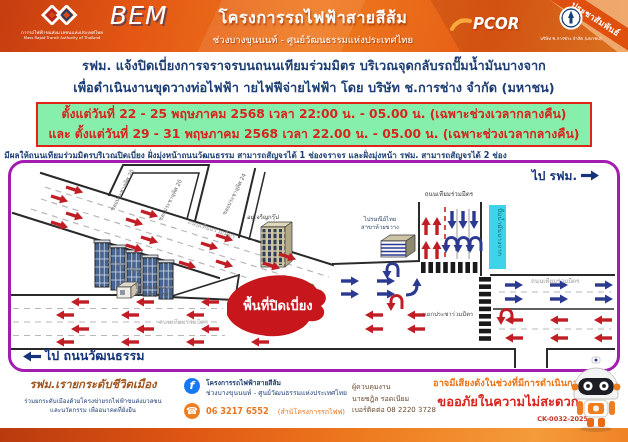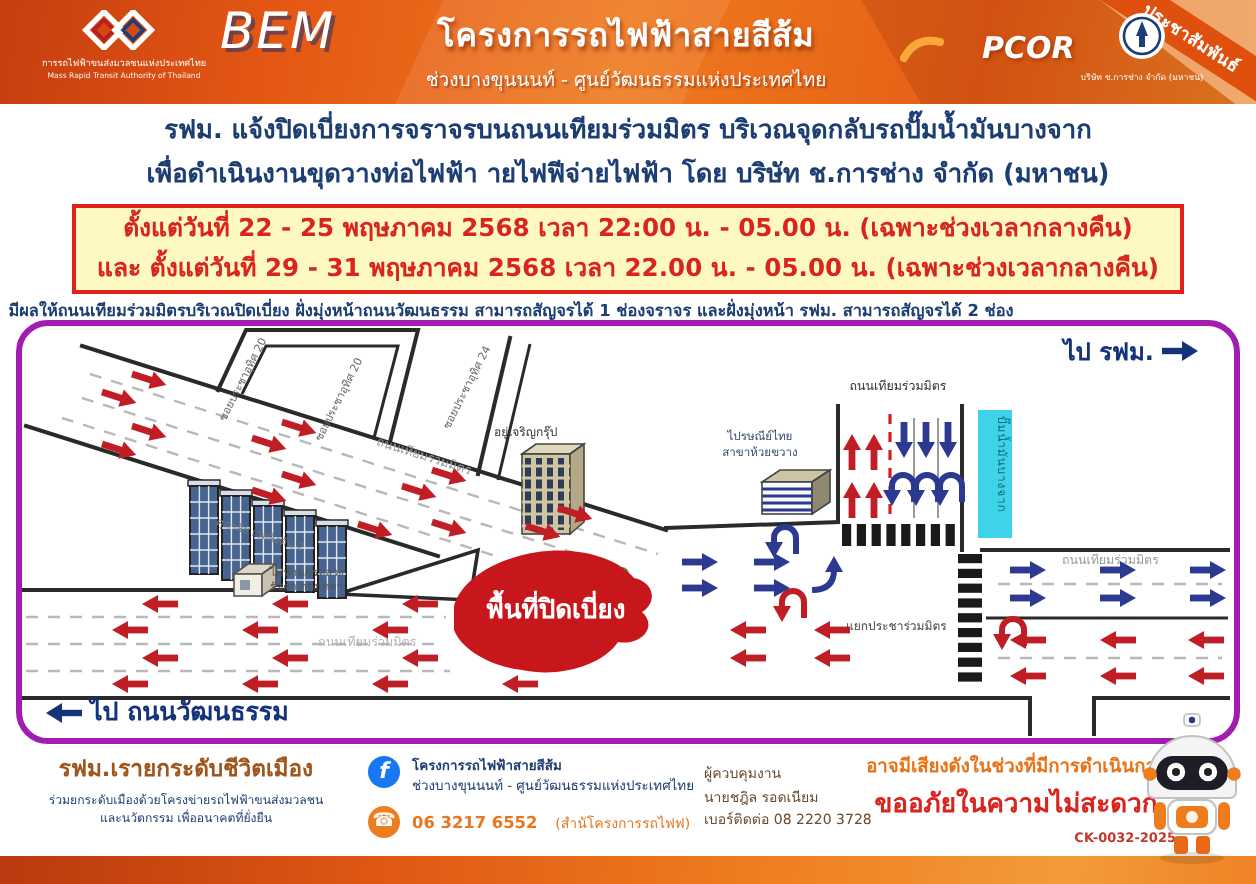--- a/index.html
+++ b/index.html
@@ -18,49 +18,49 @@
     background:#df500e;color:#fff;font-size:8.5px;font-weight:bold;text-align:center;
     padding:2.5px 0;z-index:2;letter-spacing:.3px;}
   .mrta{position:absolute;left:18px;top:5px;width:88px;text-align:center;color:#fff;z-index:2;}
   .mrta .l1{font-size:4.6px;margin-top:1px;line-height:1.2}
   .mrta .l2{font-size:3.8px;opacity:.92;line-height:1.2}
   .bem{position:absolute;left:110px;top:1px;font-size:25px;font-weight:400;font-style:italic;
     color:#fff;text-shadow:2px 2px 0 rgba(30,50,110,.55);letter-spacing:1px;z-index:2;}
   .hdr-title{position:absolute;left:180px;top:5px;width:266px;text-align:center;color:#fff;z-index:2;}
   .hdr-title .t1{font-size:16px;font-weight:bold;letter-spacing:.5px;text-shadow:1px 2px 2px rgba(130,35,0,.65);}
   .hdr-title .t2{font-size:9.5px;margin-top:2px;text-shadow:1px 1px 1px rgba(130,35,0,.6);}
-  .pcor{position:absolute;left:450px;top:15px;display:flex;align-items:center;gap:19px;color:#fff;
+  .pcor{position:absolute;left:450px;top:15px;display:flex;align-items:center;gap:1px;color:#fff;
     font-weight:900;font-style:italic;font-size:15px;text-shadow:1px 1px 2px rgba(130,35,0,.55);z-index:2;}
   .ck{position:absolute;left:534px;top:6px;width:74px;text-align:center;color:#fff;z-index:2;}
   .ck .cap{font-size:4.3px;margin-top:1px;}
 
   
   .announce{position:absolute;left:0;top:55px;width:628px;text-align:center;color:#1c3e73;
     font-weight:bold;font-size:12.8px;line-height:1.7;}
-  .sched{position:absolute;left:36px;right:36px;top:102px;height:41px;background:#fef9c3;
+  .sched{position:absolute;left:36px;right:36px;top:102px;height:41px;background:#86efac;
     border:2px solid #e02318;display:flex;flex-direction:column;justify-content:center;
     text-align:center;color:#d9251d;font-weight:bold;font-size:12.3px;line-height:1.62;}
   .note{position:absolute;left:0;top:149px;width:511px;text-align:center;color:#1c3e73;
     font-weight:bold;font-size:8.2px;}
 
   
   .map-box{position:absolute;left:8px;top:160px;width:606px;height:206px;background:#fff;
     border:3px solid #a21caf;border-radius:16px;}
   .map-svg{position:absolute;left:0;top:0;width:606px;height:206px;}
   .mlabel{position:absolute;white-space:nowrap;line-height:1.3;}
   .dir{position:absolute;color:#14337a;font-weight:bold;font-size:12px;display:flex;
     align-items:center;gap:4px;z-index:3;}
   .rd{stroke:#2a2a2a;stroke-width:2;fill:none;stroke-linecap:square}
   .rd-thin{stroke:#2a2a2a;stroke-width:1.5;fill:none}
   .dash{stroke:#b8b8b8;stroke-width:1.2;fill:none;stroke-dasharray:6 5}
   .lane{stroke:#9a9a9a;stroke-width:1;fill:none}
 
   
   .slogan{position:absolute;left:8px;top:375px;width:170px;text-align:center;}
-  .slogan .s1{font-size:11.3px;font-weight:bold;color:#a0551c;}
+  .slogan .s1{font-size:11.3px;font-weight:bold;font-style:italic;color:#a0551c;}
   .slogan .s2{font-size:6.1px;color:#1c3e73;margin-top:3px;line-height:1.55;}
   .fbrow{position:absolute;left:184px;top:378px;display:flex;gap:6px;align-items:flex-start;}
   .fbicon{width:16px;height:16px;border-radius:50%;background:#1877f2;color:#fff;font-weight:bold;
     font-size:11px;text-align:center;line-height:16px;font-style:italic;flex:none;}
   .fbtext{font-size:6.7px;color:#1c3e73;line-height:1.55;}
   .fbtext .f1{font-weight:bold;}
   .phrow{position:absolute;left:184px;top:403px;display:flex;gap:6px;align-items:center;}
   .phicon{width:16px;height:16px;border-radius:50%;background:#ee7d1f;color:#fff;font-size:9.5px;
     text-align:center;line-height:16px;flex:none;}
   .phtext{font-size:8.2px;color:#e87722;font-weight:bold;}

